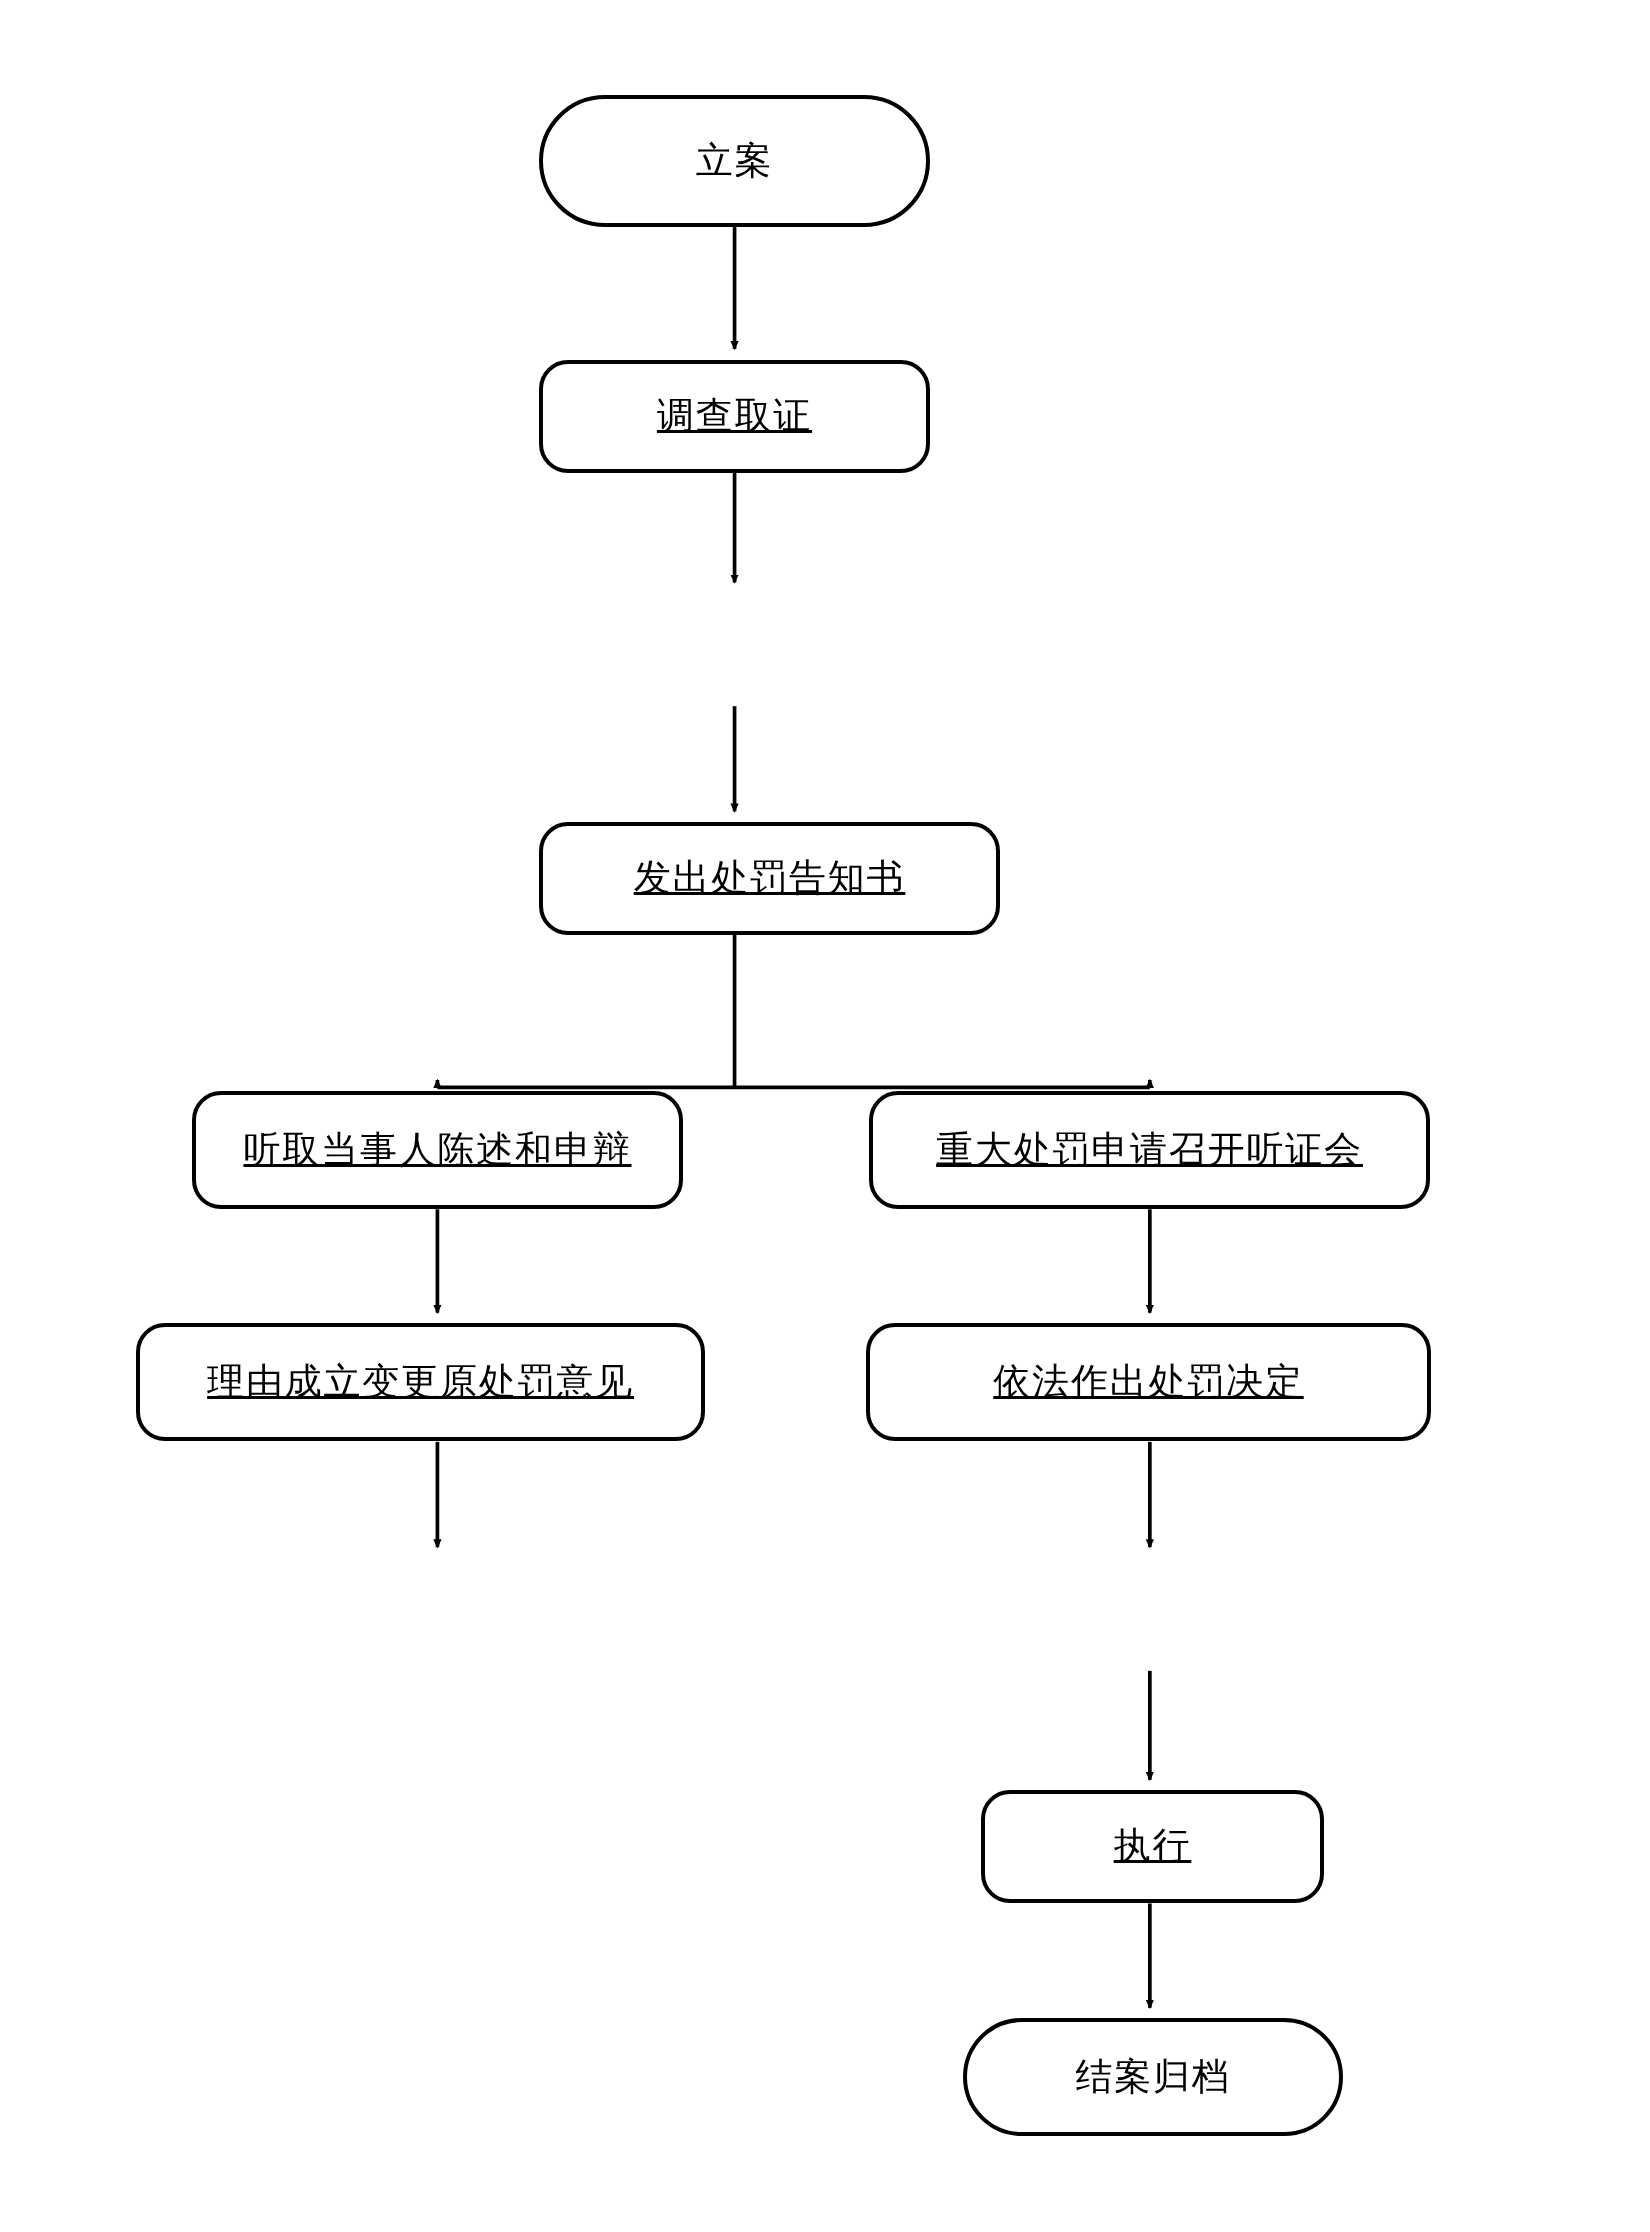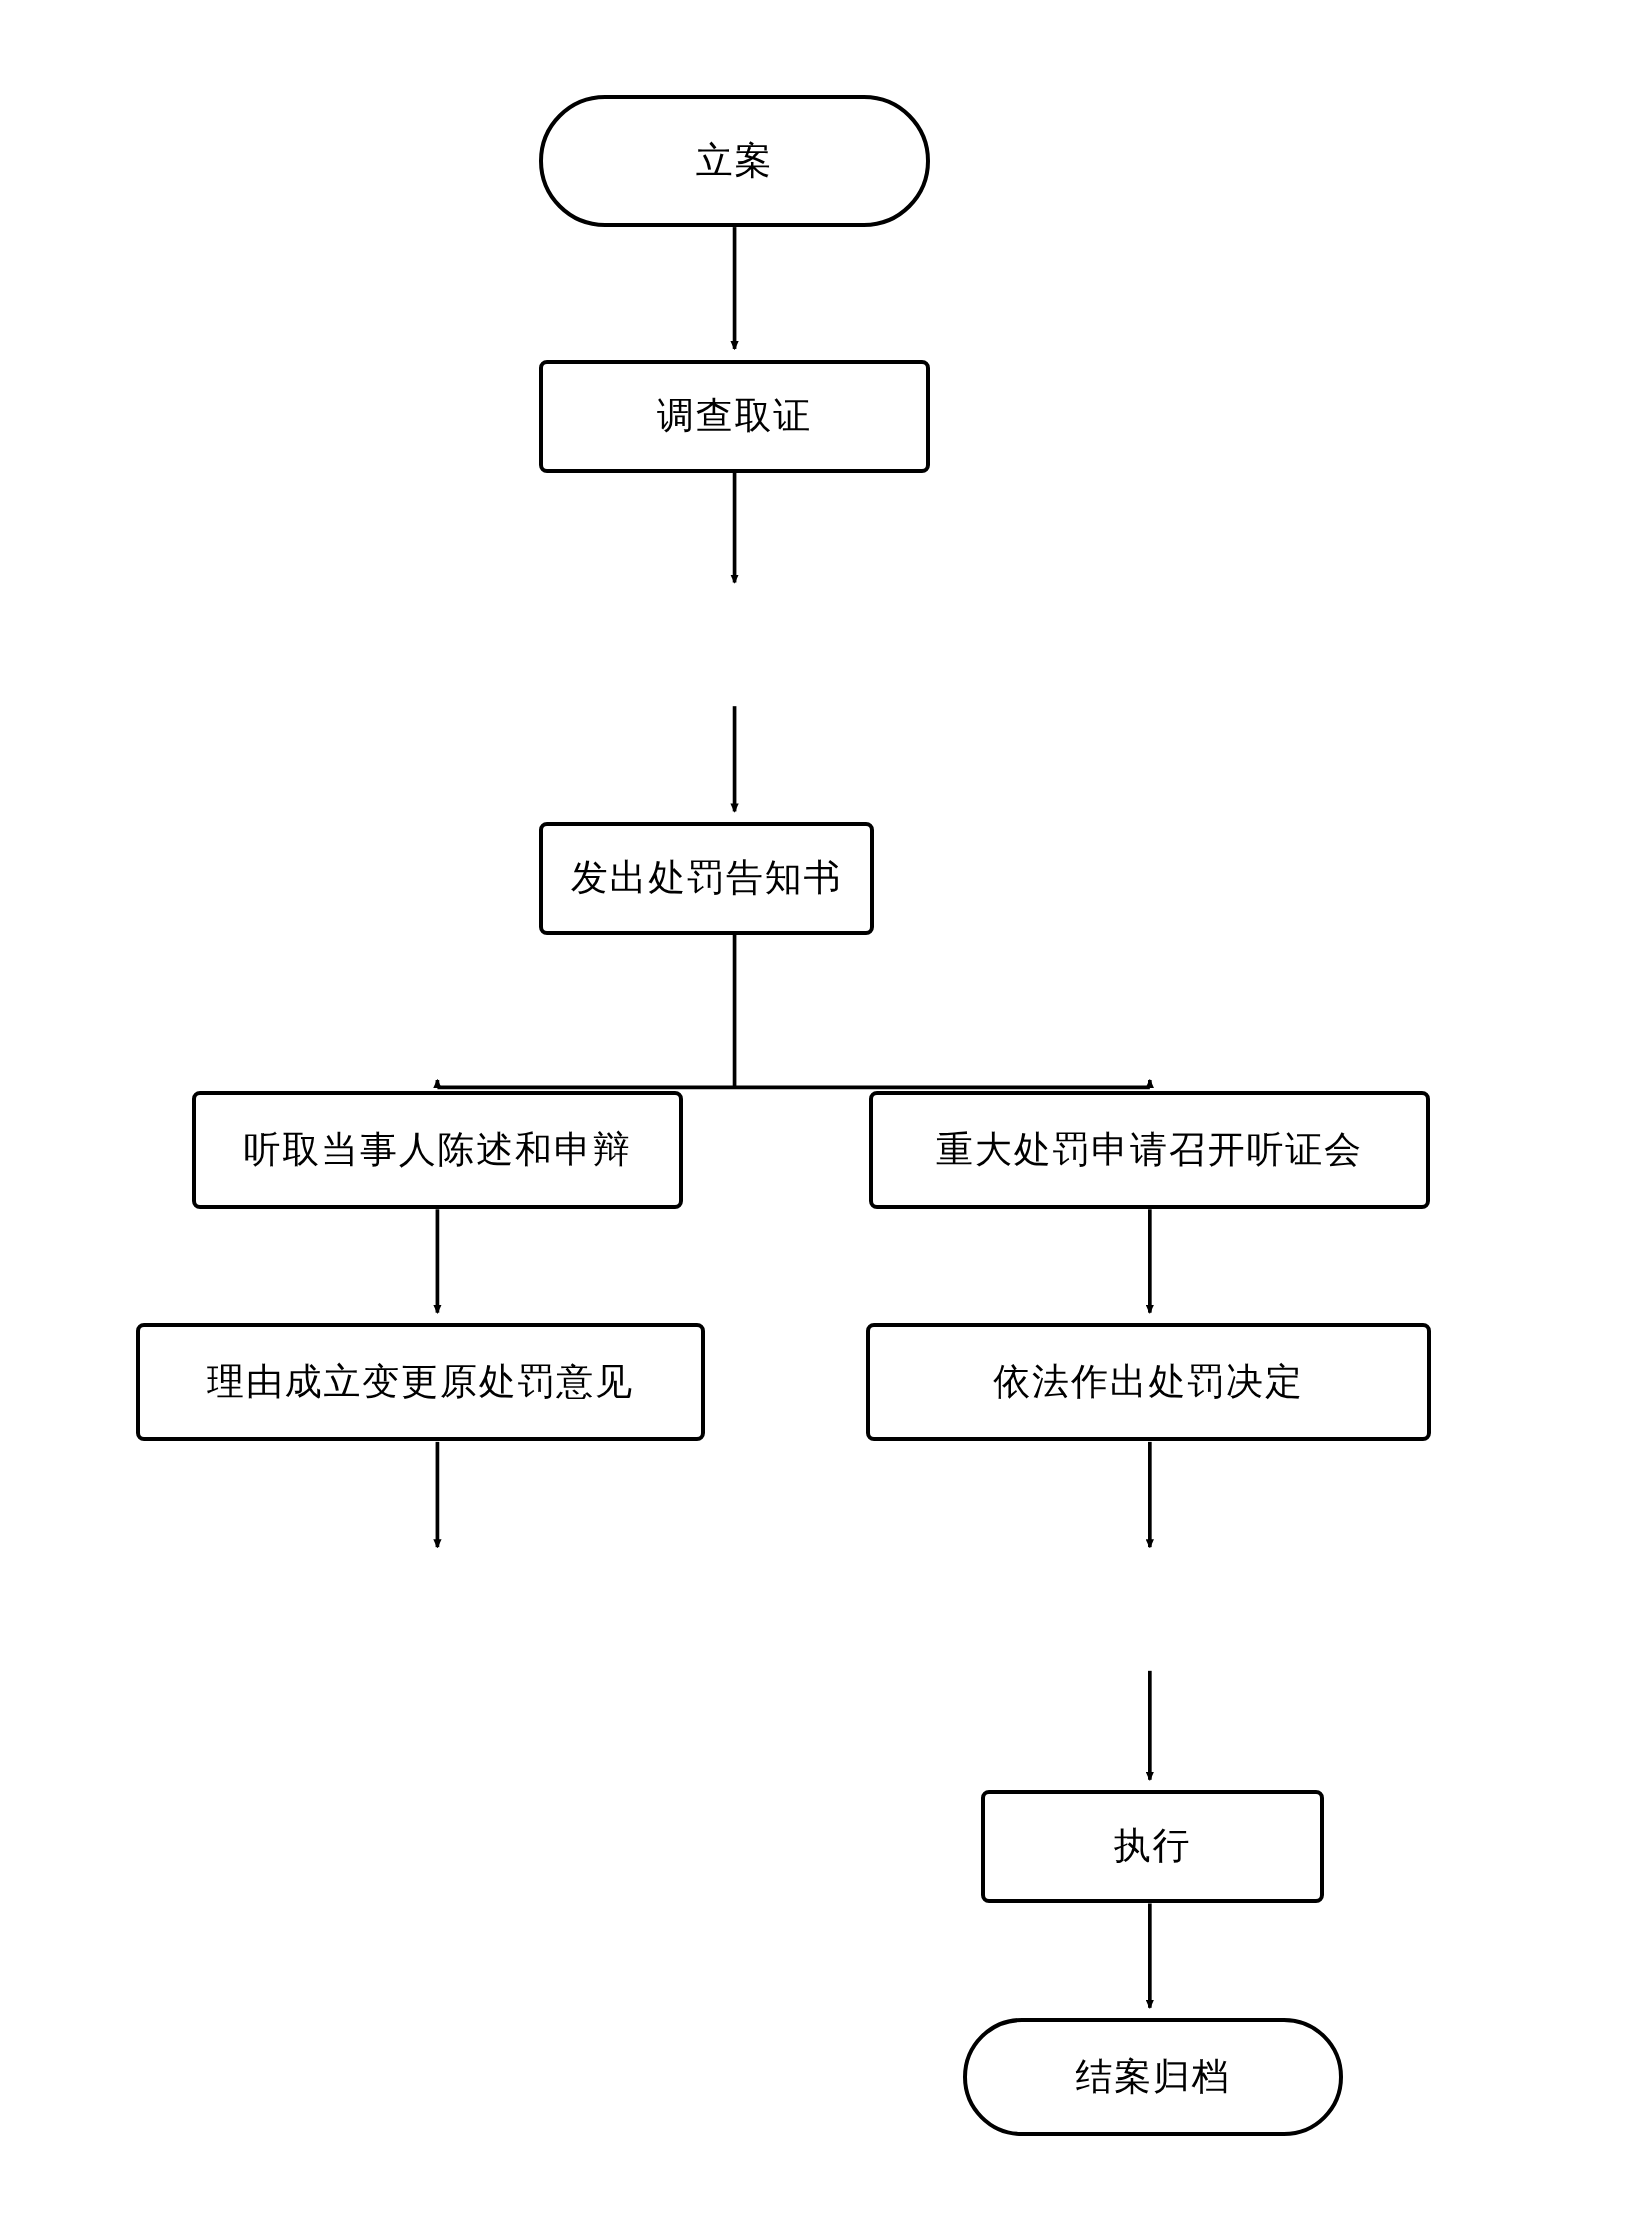--- a/index.html
+++ b/index.html
@@ -36,21 +36,22 @@
     position: absolute;
     box-sizing: border-box;
     background: #ffffff;
     border: 4.6px solid #000000;
     display: flex;
     align-items: center;
     justify-content: center;
     color: #000000;
   }
   .node.process {
-    border-radius: 8px;
+    border-radius: 29px;
+    text-decoration: underline;
   }
   .node.terminator {
     border-radius: 922px;
   }
   .node-label {
     font-family: "DejaVu Sans", "Liberation Sans", sans-serif;
     font-size: 37px;
     line-height: 1.1;
     letter-spacing: 1.8px;
     white-space: nowrap;
@@ -100,21 +101,21 @@
 
     <div class="node terminator" style="left:539px; top:95px; width:391px; height:132px;">
       <span class="node-label">立案</span>
     </div>
 
     <div class="node process" style="left:539px; top:360px; width:391px; height:113px;">
       <span class="node-label">调查取证</span>
     </div>
 
 
-    <div class="node process" style="left:539px; top:822px; width:335px; height:113px;">
+    <div class="node process" style="left:539px; top:822px; width:461px; height:113px;">
       <span class="node-label">发出处罚告知书</span>
     </div>
 
     <div class="node process" style="left:192px; top:1091px; width:491px; height:118px;">
       <span class="node-label">听取当事人陈述和申辩</span>
     </div>
 
     <div class="node process" style="left:869px; top:1091px; width:561px; height:118px;">
       <span class="node-label">重大处罚申请召开听证会</span>
     </div>

